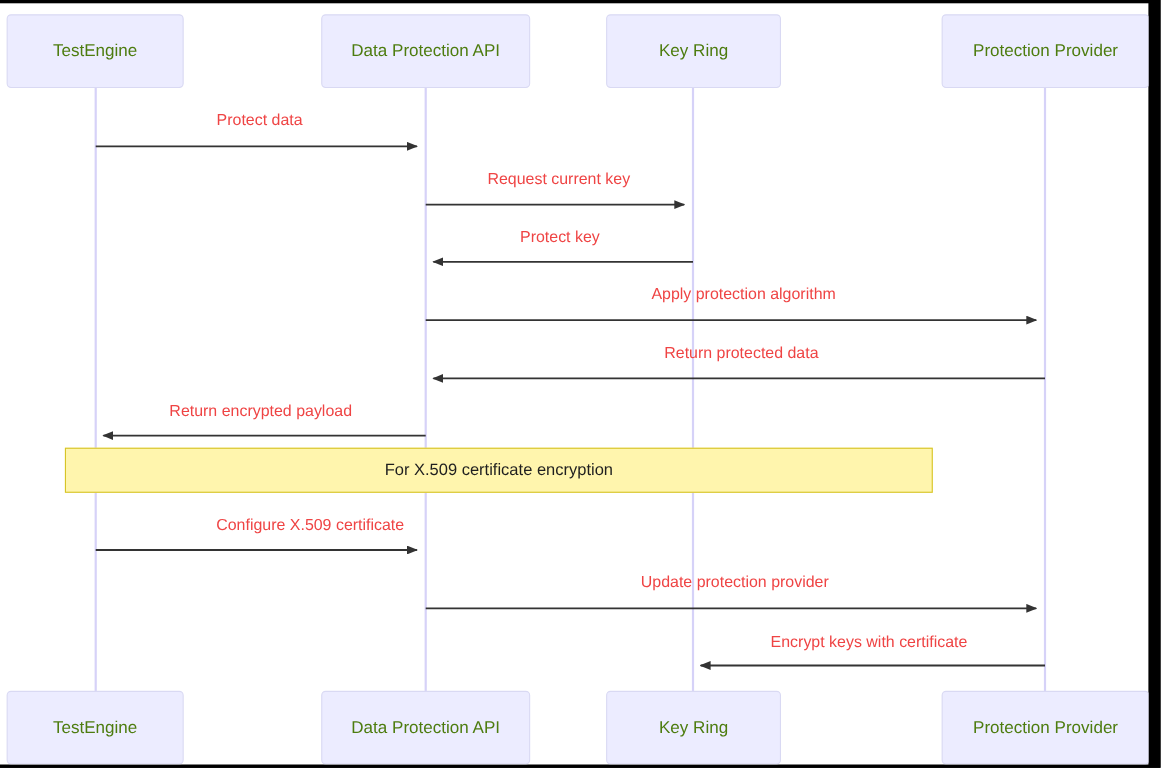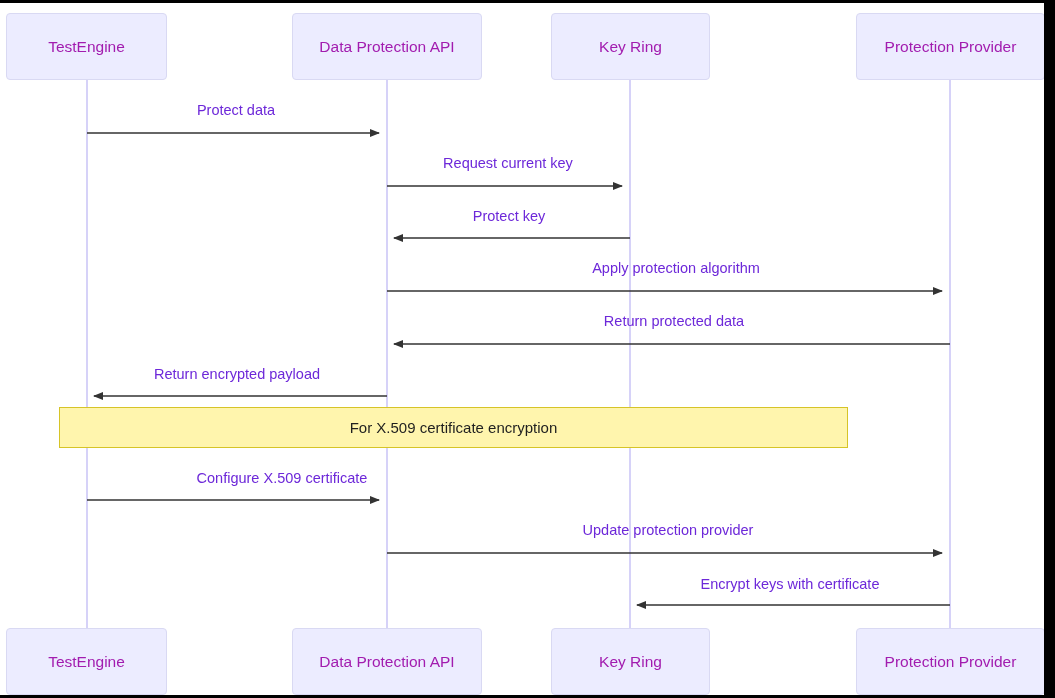--- a/index.html
+++ b/index.html
@@ -34,35 +34,35 @@
     border: 1px solid #d9d9f3;
     border-radius: 4px;
     box-sizing: border-box;
     display: flex;
     align-items: center;
     justify-content: center;
   }
   .participant-label {
     font-family: "Liberation Sans", sans-serif;
     font-size: 15.5px;
-    color: #a21caf;
+    color: #4d7c0f;
     white-space: nowrap;
   }
   
   .lifeline {
     position: absolute;
     width: 2px;
     background: #d6d2f8;
   }
   
   .msg-label {
     position: absolute;
     font-family: "Liberation Sans", sans-serif;
     font-size: 14.5px;
-    color: #6d28d9;
+    color: #ef4444;
     white-space: nowrap;
     transform: translateX(-50%);
   }
   
   .note-box {
     position: absolute;
     background: #FFF5AD;
     border: 1.5px solid #d6c427;
     box-sizing: border-box;
     display: flex;

